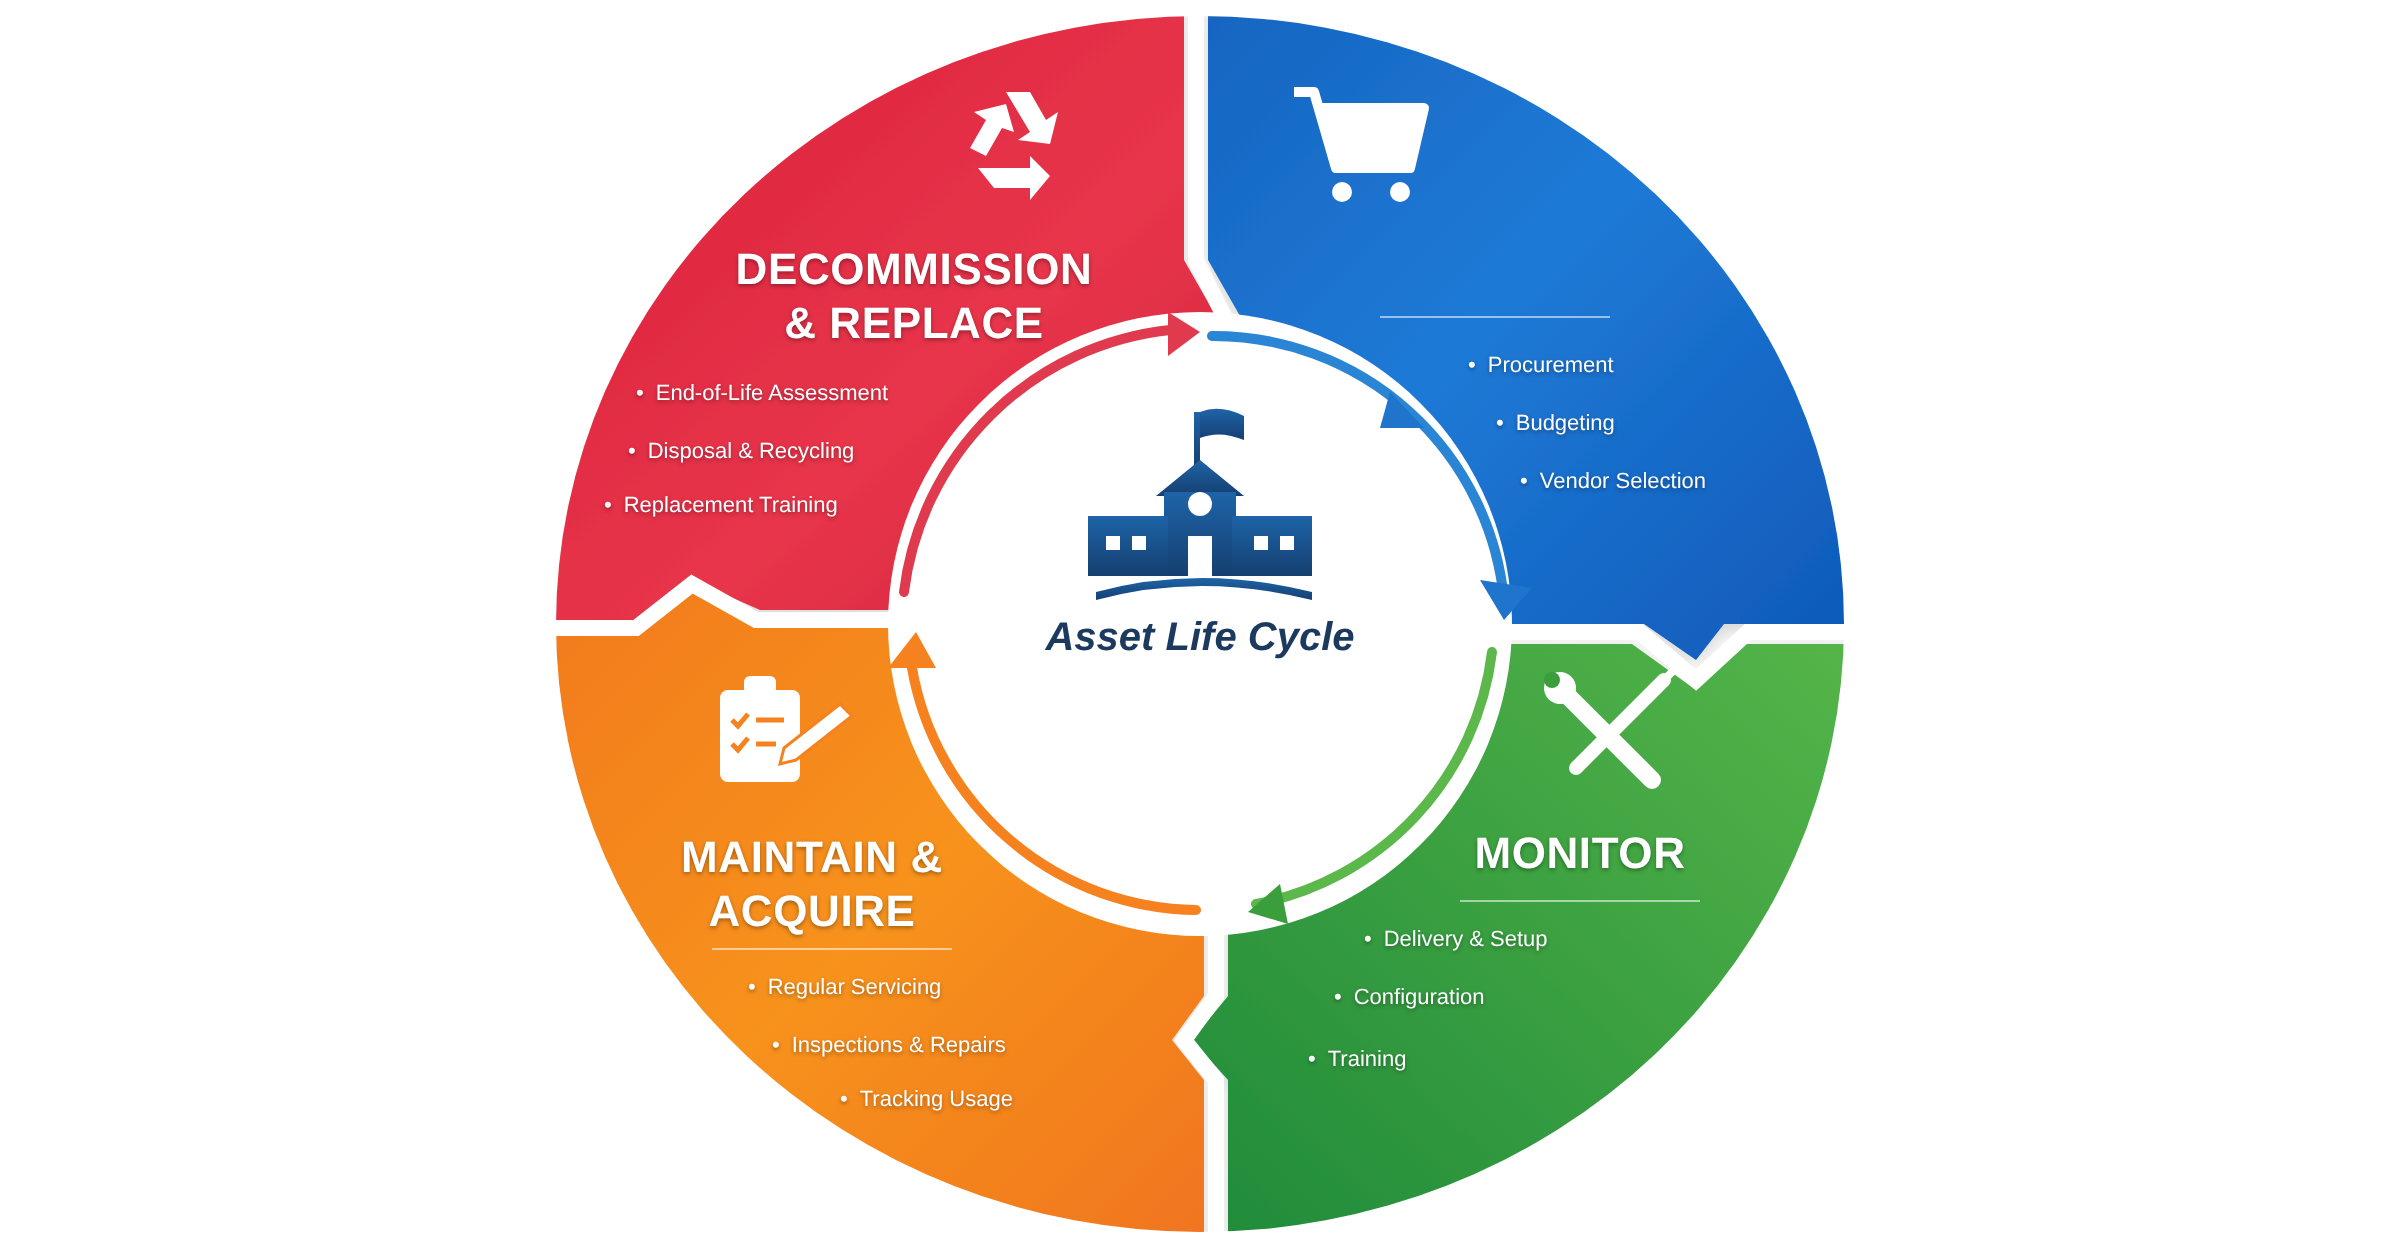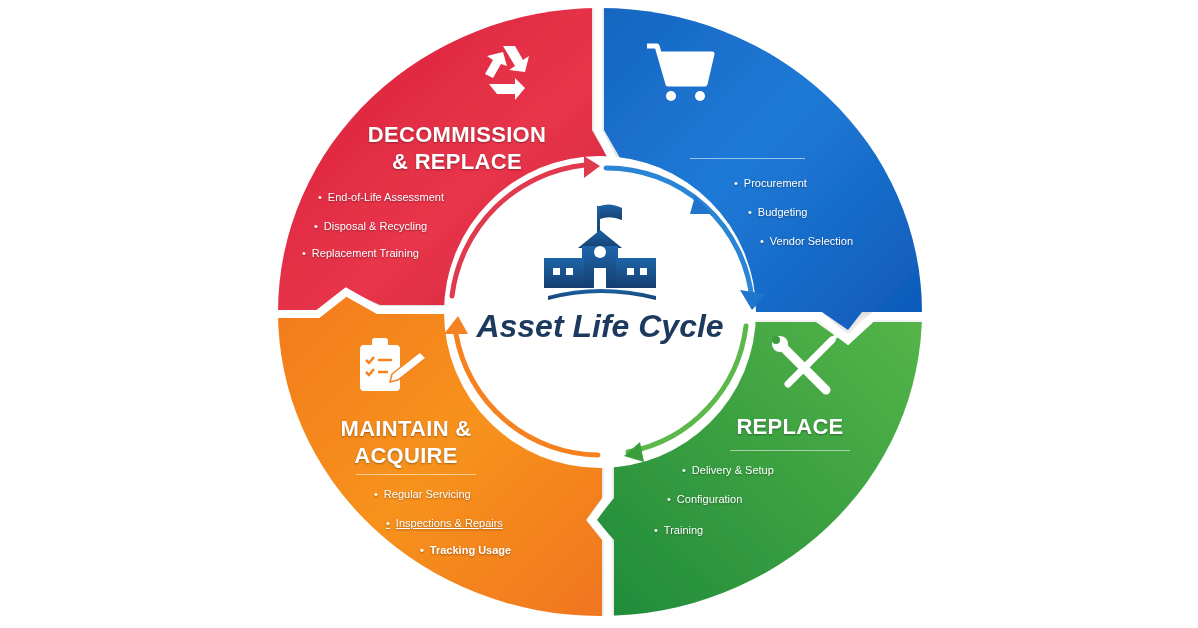--- a/index.html
+++ b/index.html
@@ -5,21 +5,21 @@
   html, body { margin: 0; padding: 0; background: #ffffff; }
   body { width: 1198px; height: 628px; position: relative; overflow: hidden;
          font-family: "Liberation Sans", "DejaVu Sans", sans-serif; }
   #stage { position: absolute; left: 0; top: 0; width: 1198px; height: 492px; }
   .txt { position: absolute; color: #ffffff; text-shadow: 0 1px 2px rgba(0,0,0,0.35); white-space: nowrap; }
   .title { font-weight: bold; font-size: 22px; letter-spacing: 0.3px; text-align: center; line-height: 27px; }
   .item { font-size: 11px; line-height: 18px; }
   .item::before { content: "\2022"; margin-right: 6px; }
   .rule { position: absolute; height: 1px; background: rgba(255,255,255,0.55); }
   .center-title { position: absolute; left: 470px; top: 308px; width: 260px; text-align: center;
-                  font-size: 32px; font-style: italic; font-weight: bold; color: #1c3a5e; }
+                  font-size: 20px; font-style: italic; font-weight: bold; color: #1c3a5e; }
 </style>
 </head>
 <body>
 
 <div id="stage">
   <svg width="1198" height="628" viewBox="0 0 1198 628" style="position:absolute;left:0;top:0">
     <defs>
       <linearGradient id="gRed" x1="0" y1="0" x2="1" y2="1">
         <stop offset="0" stop-color="#d81f38"></stop>
           <stop offset="0.6" stop-color="#e8354b"></stop>
@@ -145,30 +145,30 @@
   <div class="txt item" style="left:318px;top:188px;">End-of-Life Assessment</div>
   <div class="txt item" style="left:314px;top:217px;">Disposal &amp; Recycling</div>
   <div class="txt item" style="left:302px;top:244px;">Replacement Training</div>
 
   <div class="rule" style="left:690px;top:158px;width:115px;"></div>
   <div class="txt item" style="left:734px;top:174px;">Procurement</div>
   <div class="txt item" style="left:748px;top:203px;">Budgeting</div>
   <div class="txt item" style="left:760px;top:232px;">Vendor Selection</div>
 
   <div class="txt title" style="left:732px;top:413px;width:116px;">
-    <div>REPLACE</div>
+    <div>MONITOR</div>
   </div>
   <div class="rule" style="left:730px;top:450px;width:120px;"></div>
   <div class="txt item" style="left:682px;top:461px;">Delivery &amp; Setup</div>
   <div class="txt item" style="left:667px;top:490px;">Configuration</div>
   <div class="txt item" style="left:654px;top:521px;">Training</div>
 
   <div class="txt title" style="left:326px;top:415px;width:160px;">
     <div>MAINTAIN &amp;</div>
     <div>ACQUIRE</div>
   </div>
   <div class="rule" style="left:356px;top:474px;width:120px;"></div>
   <div class="txt item" style="left:374px;top:485px;">Regular Servicing</div>
-  <div class="txt item" style="left:386px;top:514px;text-decoration:underline;">Inspections &amp; Repairs</div>
-  <div class="txt item" style="left:420px;top:541px;font-weight:bold;">Tracking Usage</div>
+  <div class="txt item" style="left:386px;top:514px;">Inspections &amp; Repairs</div>
+  <div class="txt item" style="left:420px;top:541px;">Tracking Usage</div>
 
   <div class="center-title">Asset Life Cycle</div>
 </div>
 
 </body></html>

